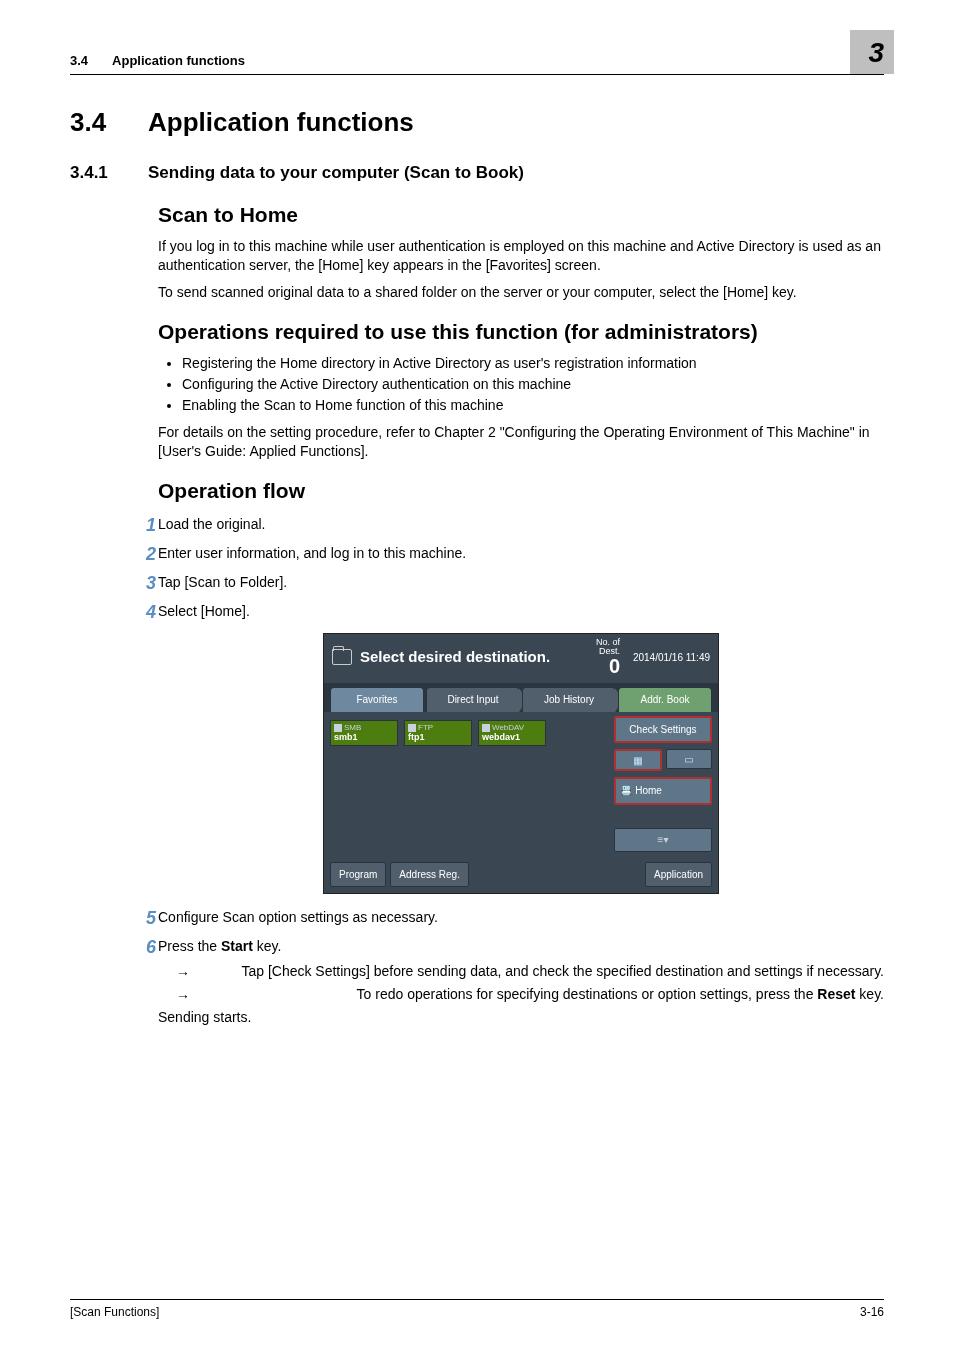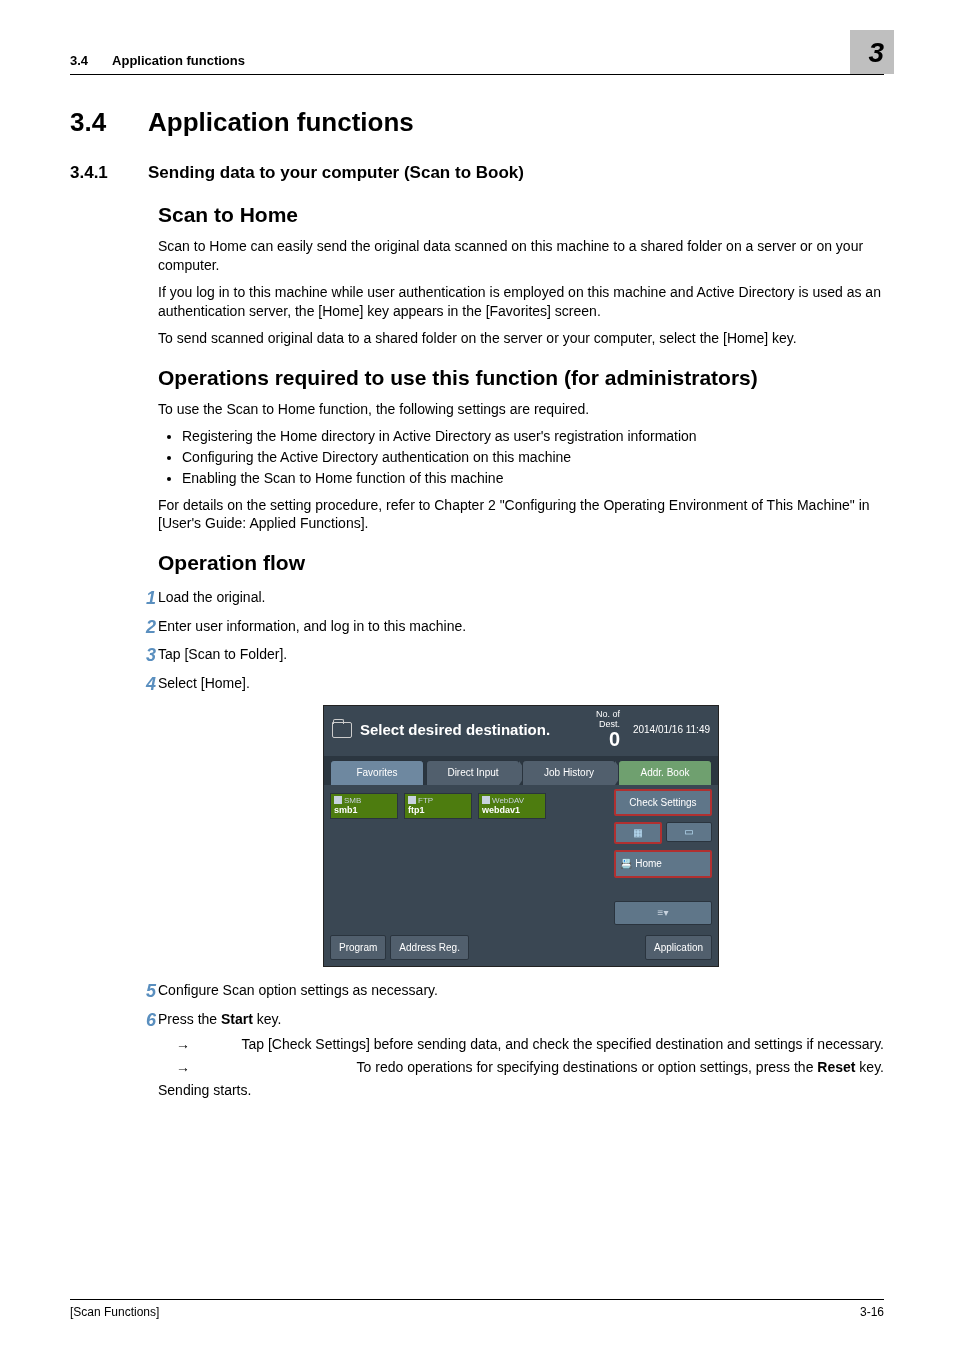--- a/index.html
+++ b/index.html
@@ -267,26 +267,24 @@
   <h1 class="section">
     <span class="num">3.4</span><span>Application functions</span>
   </h1>
 
   <h2 class="subsection">
     <span class="num">3.4.1</span><span>Sending data to your computer (Scan to Book)</span>
   </h2>
 
   <div class="body-indent">
     <h3 class="minor">Scan to Home</h3>
-    <p>Scan to Home can easily send the original data scanned on this machine to a shared folder on a server or on your computer.</p>
     <p>If you log in to this machine while user authentication is employed on this machine and Active Directory is used as an authentication server, the [Home] key appears in the [Favorites] screen.</p>
     <p>To send scanned original data to a shared folder on the server or your computer, select the [Home] key.</p>
 
     <h3 class="minor">Operations required to use this function (for administrators)</h3>
-    <p>To use the Scan to Home function, the following settings are required.</p>
     <ul class="bullets">
       <li>Registering the Home directory in Active Directory as user's registration information</li>
       <li>Configuring the Active Directory authentication on this machine</li>
       <li>Enabling the Scan to Home function of this machine</li>
     </ul>
     <p>For details on the setting procedure, refer to Chapter 2 "Configuring the Operating Environment of This Machine" in [User's Guide: Applied Functions].</p>
 
     <h3 class="minor">Operation flow</h3>
     <ol class="steps">
       <li><span class="stepnum">1</span><span>Load the original.</span></li>

